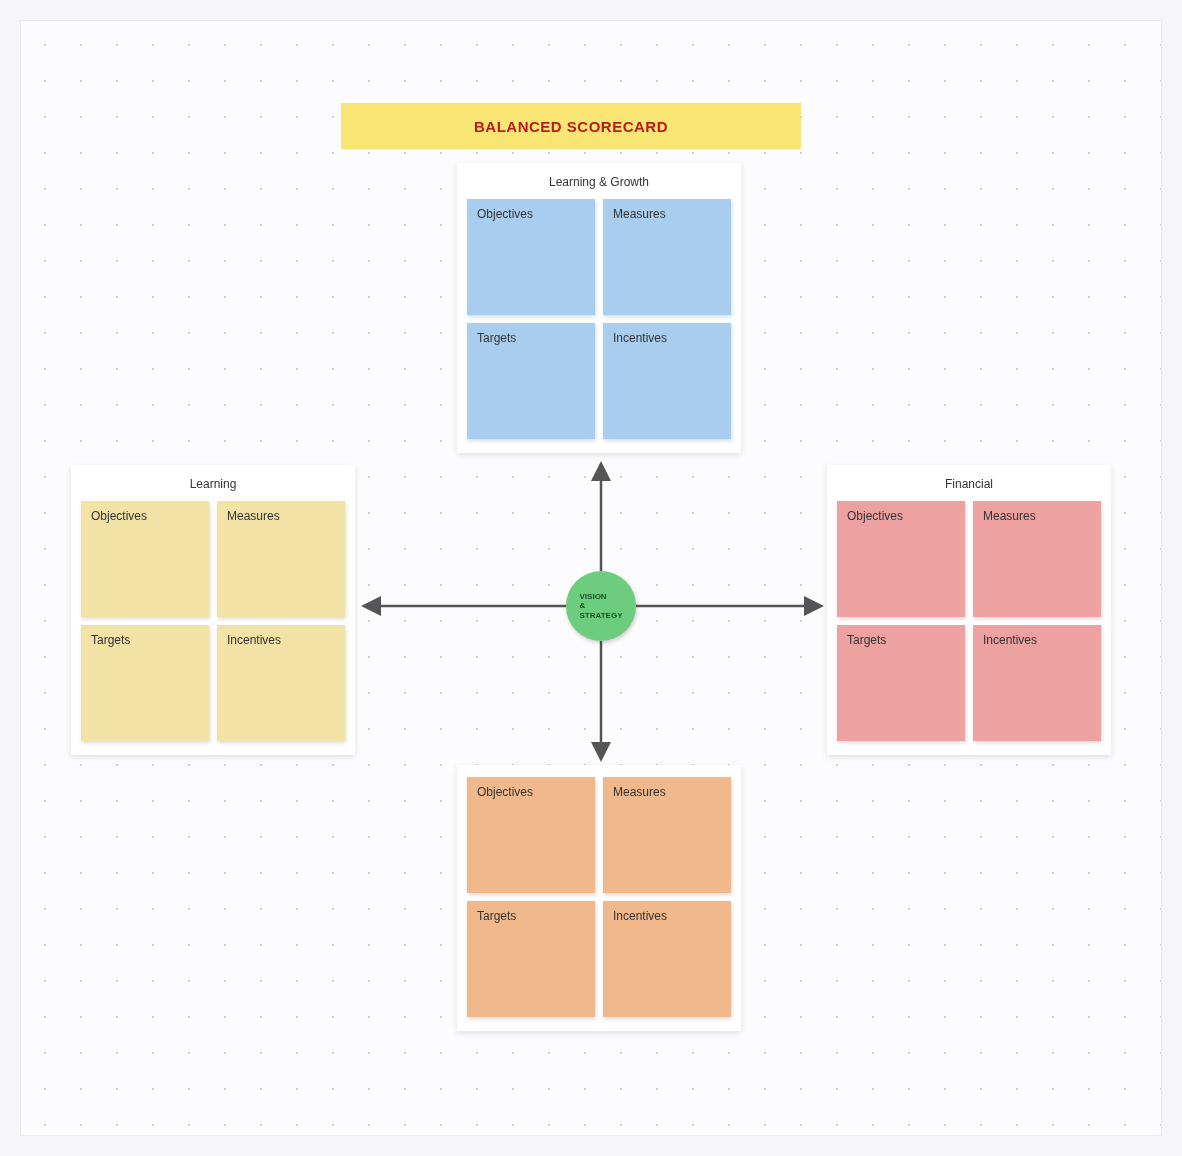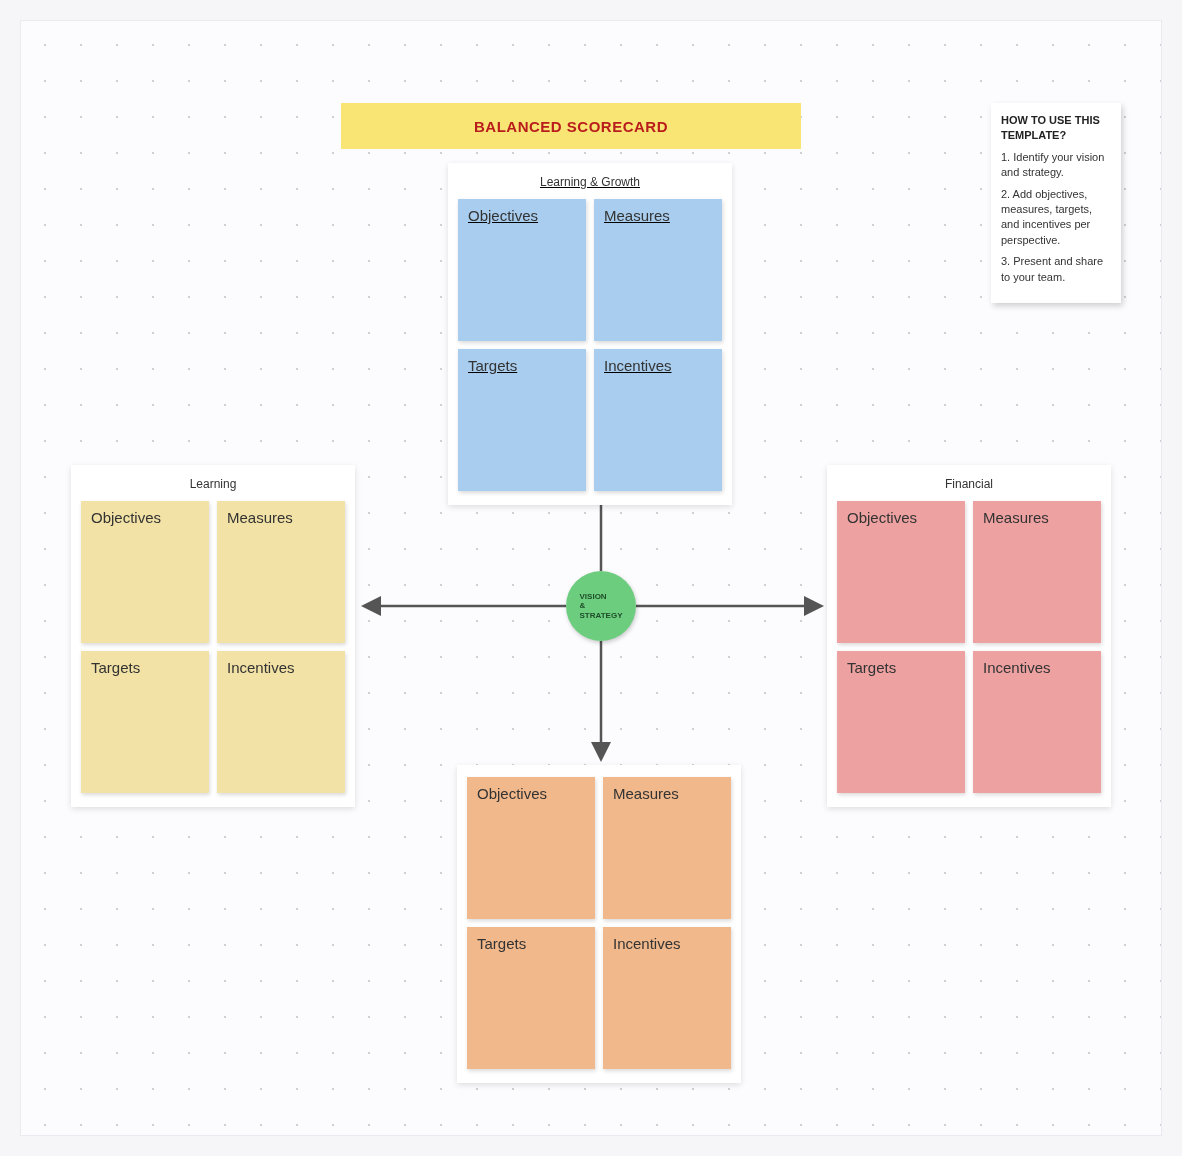--- a/index.html
+++ b/index.html
@@ -76,27 +76,27 @@
     min-height: 14px;
   }
   .panel-title.two-line { line-height: 1.3; }
   .card-grid {
     display: grid;
     grid-template-columns: 1fr 1fr;
     grid-template-rows: 1fr 1fr;
     gap: 8px;
   }
   .card {
-    height: 142px;
+    height: 116px;
     padding: 8px 10px;
-    font-size: 15px;
+    font-size: 12px;
     color: #333;
     box-shadow: 1px 2px 4px rgba(0,0,0,0.15);
   }
-  .panel.top   { left: 427px; top: 142px; width: 284px; text-decoration: underline; }
+  .panel.top   { left: 436px; top: 142px; width: 284px; }
   .panel.right { left: 806px; top: 444px; width: 284px; }
   .panel.left  { left: 50px;  top: 444px; width: 284px; }
   .panel.bottom{ left: 436px; top: 744px; width: 284px; }
 
   .c-blue   { background: #a8cdee; }
   .c-pink   { background: #eda1a1; }
   .c-yellow { background: #f2e2a6; }
   .c-orange { background: #f0b88b; }
 
   
@@ -129,26 +129,20 @@
 </style>
 </head>
 <body>
 
 <div class="canvas">
 
   <div class="title-banner">
     <span>BALANCED SCORECARD</span>
   </div>
 
-  <div class="help-box">
-    <div class="help-title">HOW TO USE THIS TEMPLATE?</div>
-    <div class="help-step">1. Identify your vision and strategy.</div>
-    <div class="help-step">2. Add objectives, measures, targets, and incentives per perspective.</div>
-    <div class="help-step">3. Present and share to your team.</div>
-  </div>
 
   <svg class="arrows">
     <defs>
       <marker id="arrowhead" markerWidth="8" markerHeight="8" refX="6" refY="4" orient="auto">
         <path d="M0,0 L8,4 L0,8 Z" fill="#555"></path>
       </marker>
     </defs>
 
     <line x1="580" y1="550" x2="580" y2="445" stroke="#555" stroke-width="2.5" marker-end="url(#arrowhead)"></line>
 

